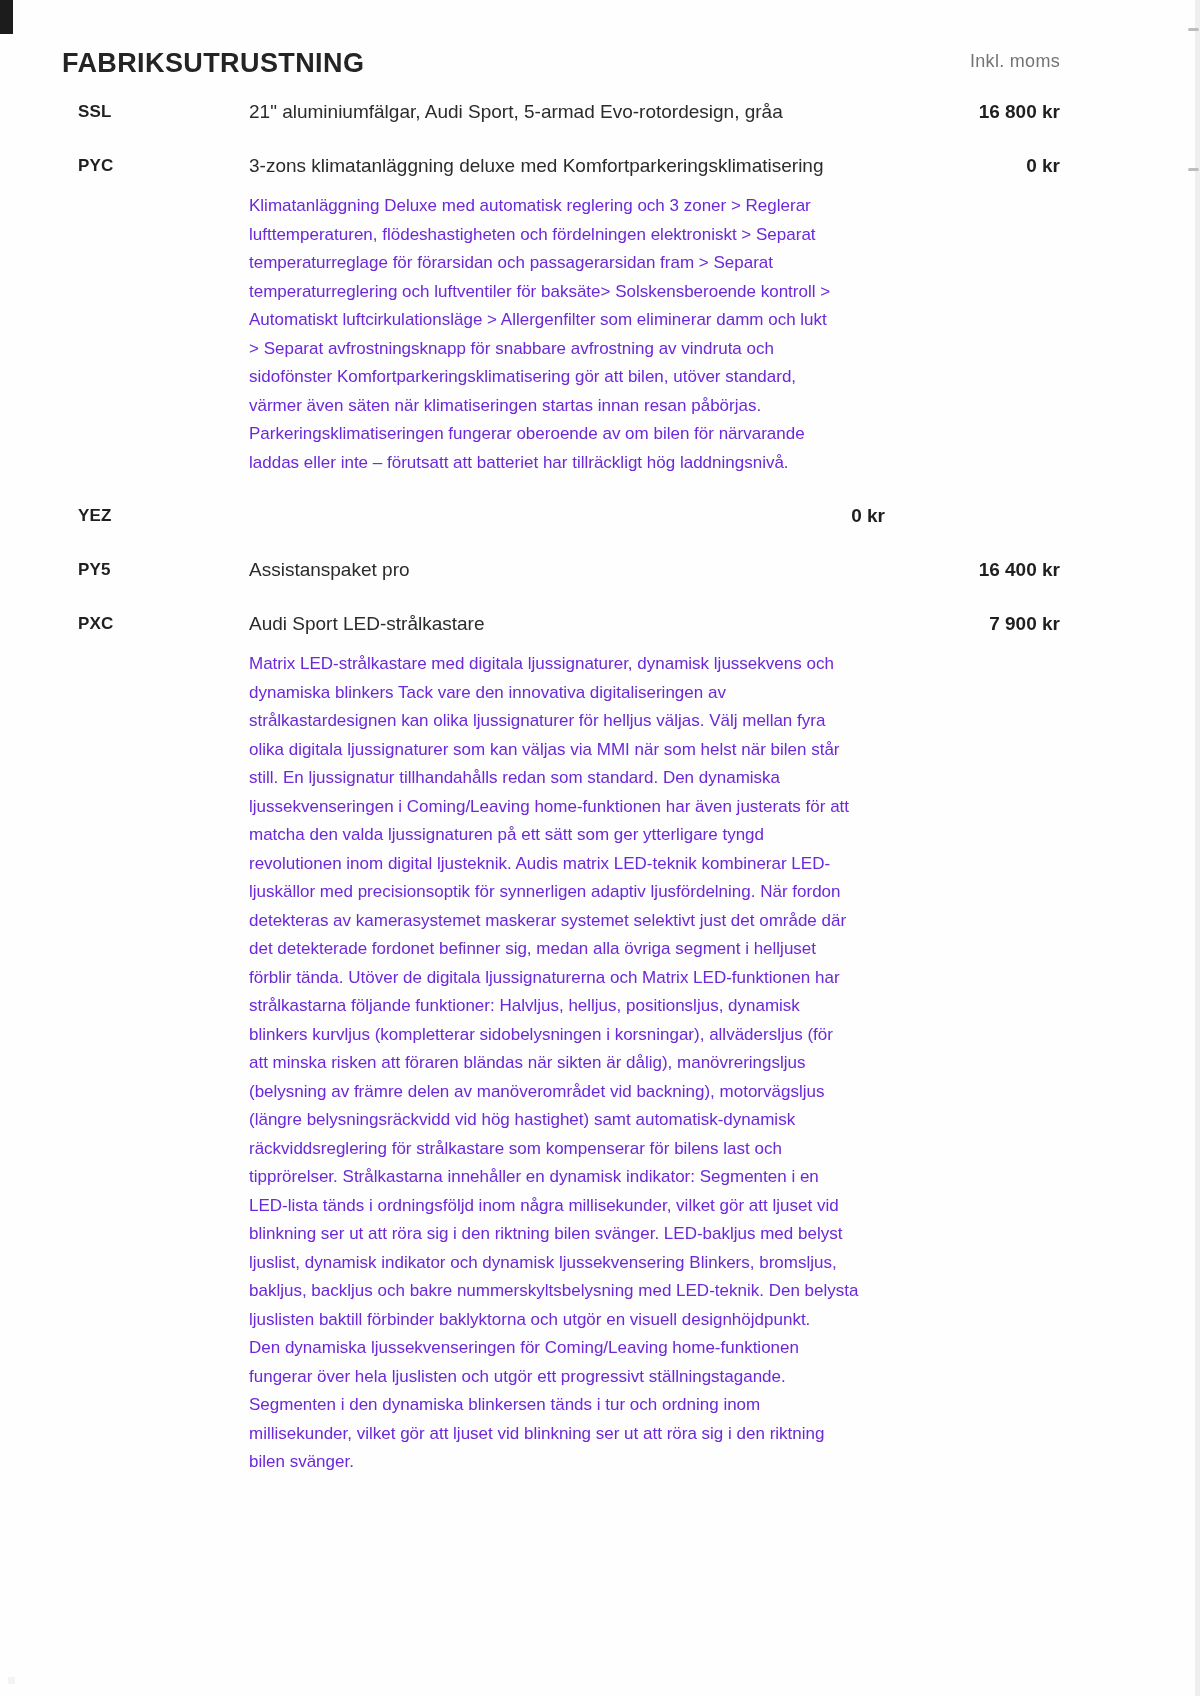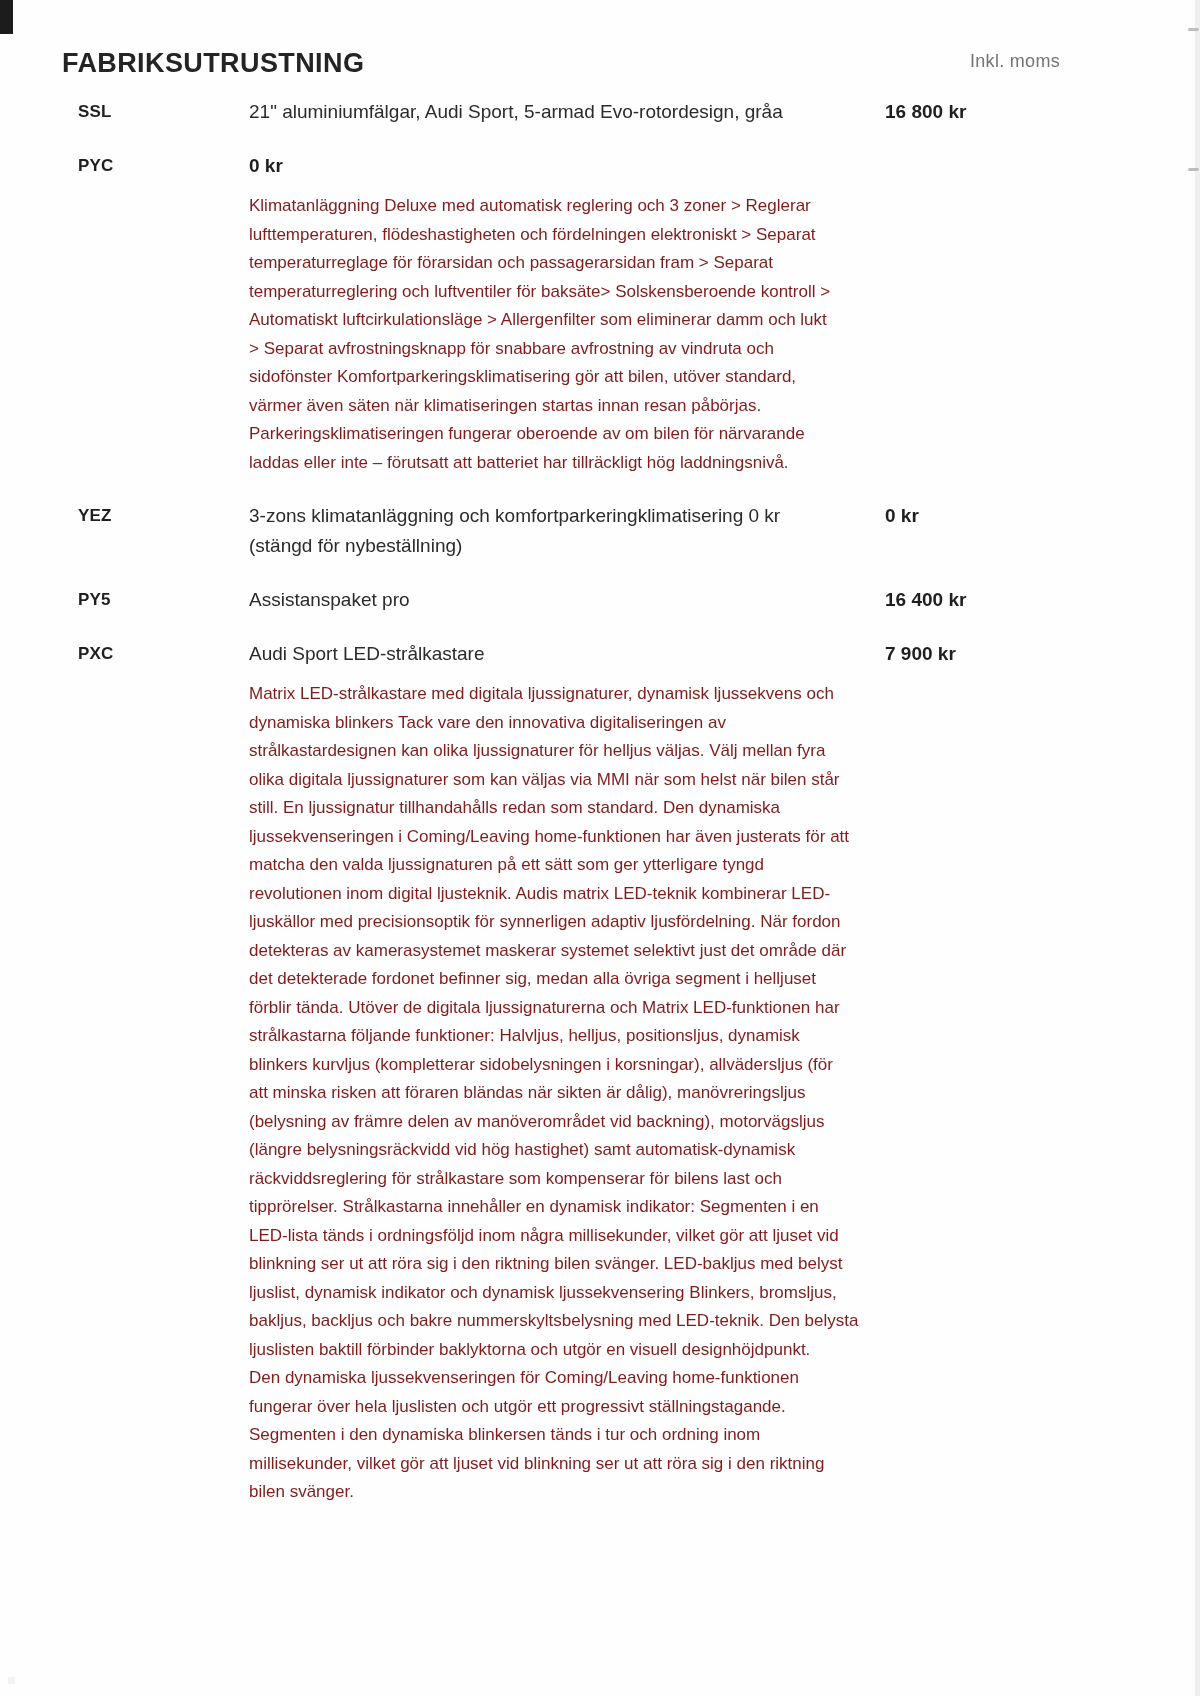--- a/index.html
+++ b/index.html
@@ -91,28 +91,29 @@
     font-size: 19px;
     line-height: 30px;
     color: #2b2b2b;
     white-space: pre-line;
   }
   .price {
     font-size: 19px;
     font-weight: bold;
     line-height: 30px;
     color: #1f1f1f;
+    text-align: right;
     white-space: nowrap;
   }
   .desc {
     grid-column: 2;
     margin: 11px 0 0 0;
     font-size: 17px;
     line-height: 28.5px;
-    color: #7f1d1d;
+    color: #6d28d9;
     white-space: pre-line;
     max-width: 660px;
   }
   .desc:empty { display: none; }
 </style>
 </head>
 <body>
 
 <div class="page">
   <div class="scan-mark-topleft"></div>
@@ -132,39 +133,38 @@
       <span class="code">SSL</span>
       <span class="title">21" aluminiumfälgar, Audi Sport, 5-armad Evo-rotordesign, gråa</span>
       <span class="price">16 800 kr</span>
 
     </div>
   </section>
 
   <section class="item">
     <div class="row">
       <span class="code">PYC</span>
+      <span class="title">3-zons klimatanläggning deluxe med Komfortparkeringsklimatisering</span>
       <span class="price">0 kr</span>
       <p class="desc">Klimatanläggning Deluxe med automatisk reglering och 3 zoner &gt; Reglerar
 lufttemperaturen, flödeshastigheten och fördelningen elektroniskt &gt; Separat
 temperaturreglage för förarsidan och passagerarsidan fram &gt; Separat
 temperaturreglering och luftventiler för baksäte&gt; Solskensberoende kontroll &gt;
 Automatiskt luftcirkulationsläge &gt; Allergenfilter som eliminerar damm och lukt
 &gt; Separat avfrostningsknapp för snabbare avfrostning av vindruta och
 sidofönster Komfortparkeringsklimatisering gör att bilen, utöver standard,
 värmer även säten när klimatiseringen startas innan resan påbörjas.
 Parkeringsklimatiseringen fungerar oberoende av om bilen för närvarande
 laddas eller inte – förutsatt att batteriet har tillräckligt hög laddningsnivå.</p>
     </div>
   </section>
 
   <section class="item">
     <div class="row">
       <span class="code">YEZ</span>
-      <span class="title">3-zons klimatanläggning och komfortparkeringklimatisering 0 kr
-(stängd för nybeställning)</span>
       <span class="price">0 kr</span>
 
     </div>
   </section>
 
   <section class="item">
     <div class="row">
       <span class="code">PY5</span>
       <span class="title">Assistanspaket pro</span>
       <span class="price">16 400 kr</span>

